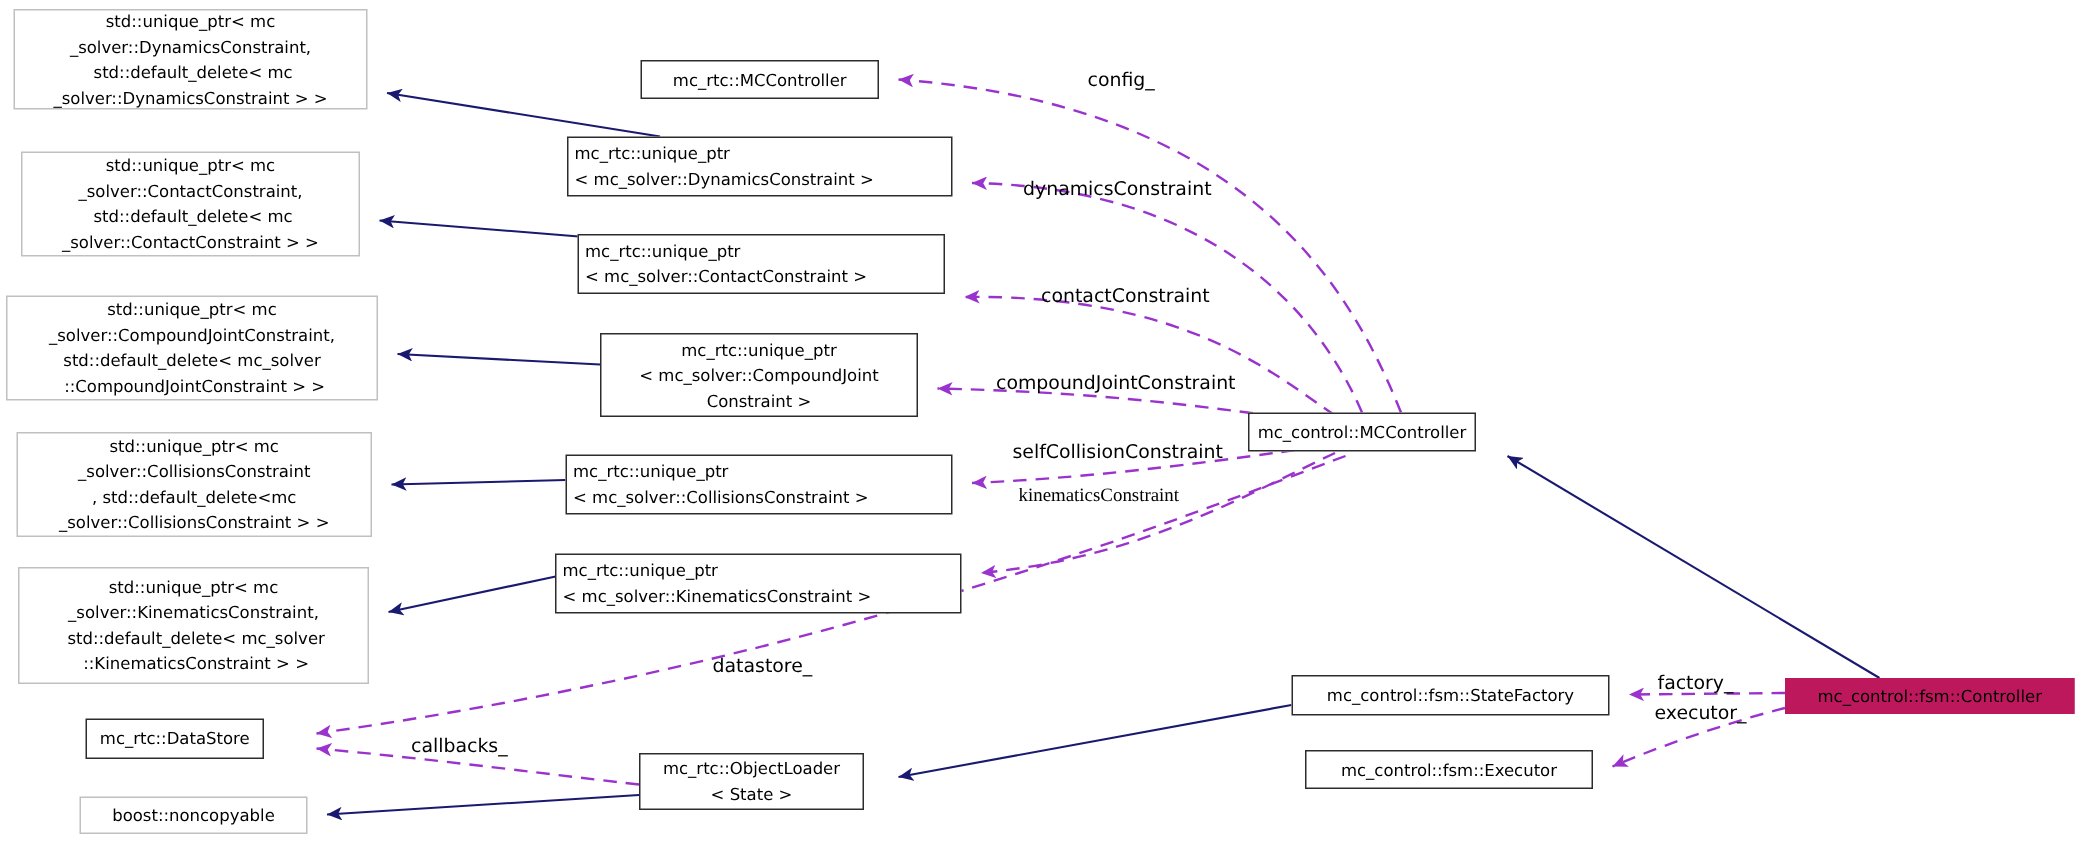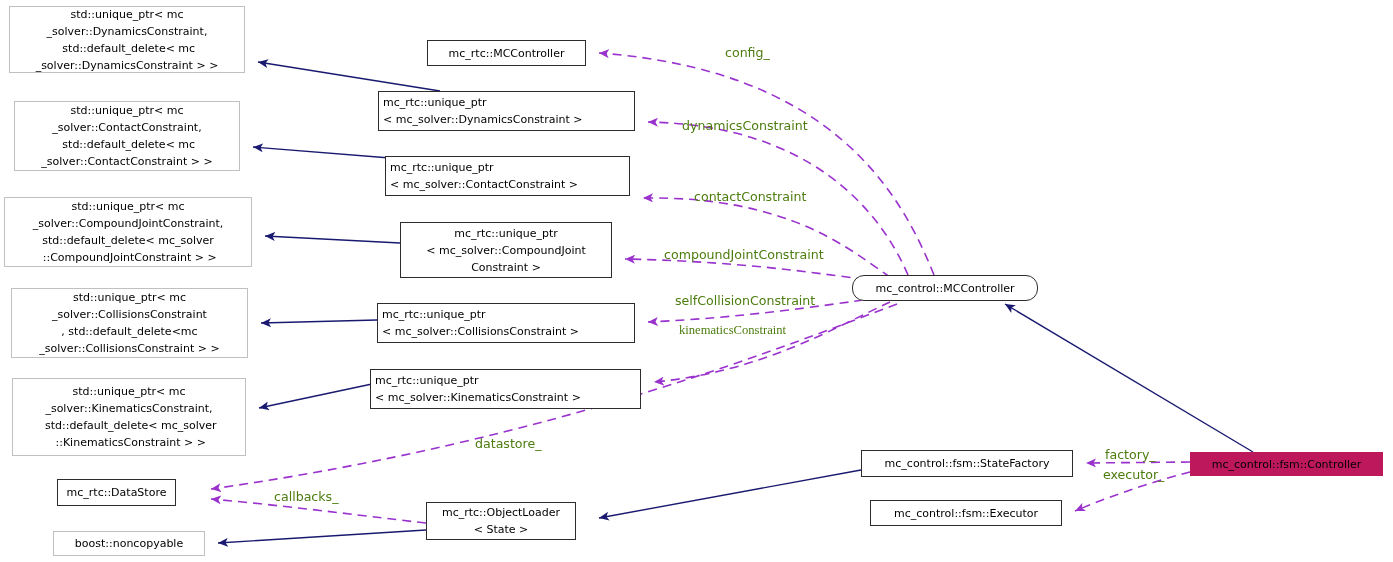--- a/index.html
+++ b/index.html
@@ -50,21 +50,21 @@
   .node.current {
     border: 1px solid #be185d;
     background: #be185d;
   }
   .node .lbl {
     display: block;
     padding: 0 4px;
   }
   .edge-label {
     position: absolute;
-    color: #4d7c0f;
+    color: #000000;
     font-size: 12.6px;
     line-height: 15px;
     white-space: nowrap;
     background: transparent;
     z-index: 4;
   }
 </style>
 </head>
 <body>
 
@@ -176,21 +176,21 @@
   <div class="node solid" style="left:370px;top:369px;width:271px;height:40px;justify-content:flex-start;text-align:left;">
     <span class="lbl">mc_rtc::unique_ptr
 &lt; mc_solver::KinematicsConstraint &gt;</span>
   </div>
 
   <div class="node solid" style="left:426px;top:502px;width:150px;height:38px;">
     <span class="lbl">mc_rtc::ObjectLoader
 &lt; State &gt;</span>
   </div>
 
-  <div class="node solid" style="left:852px;top:275px;width:186px;height:26px;border-radius:12px;">
+  <div class="node solid" style="left:832px;top:275px;width:152px;height:26px;">
     <span class="lbl">mc_control::MCController</span>
   </div>
 
   <div class="node solid" style="left:870px;top:500px;width:192px;height:26px;">
     <span class="lbl">mc_control::fsm::Executor</span>
   </div>
 
   <div class="node solid" style="left:861px;top:450px;width:212px;height:27px;">
     <span class="lbl">mc_control::fsm::StateFactory</span>
   </div>

